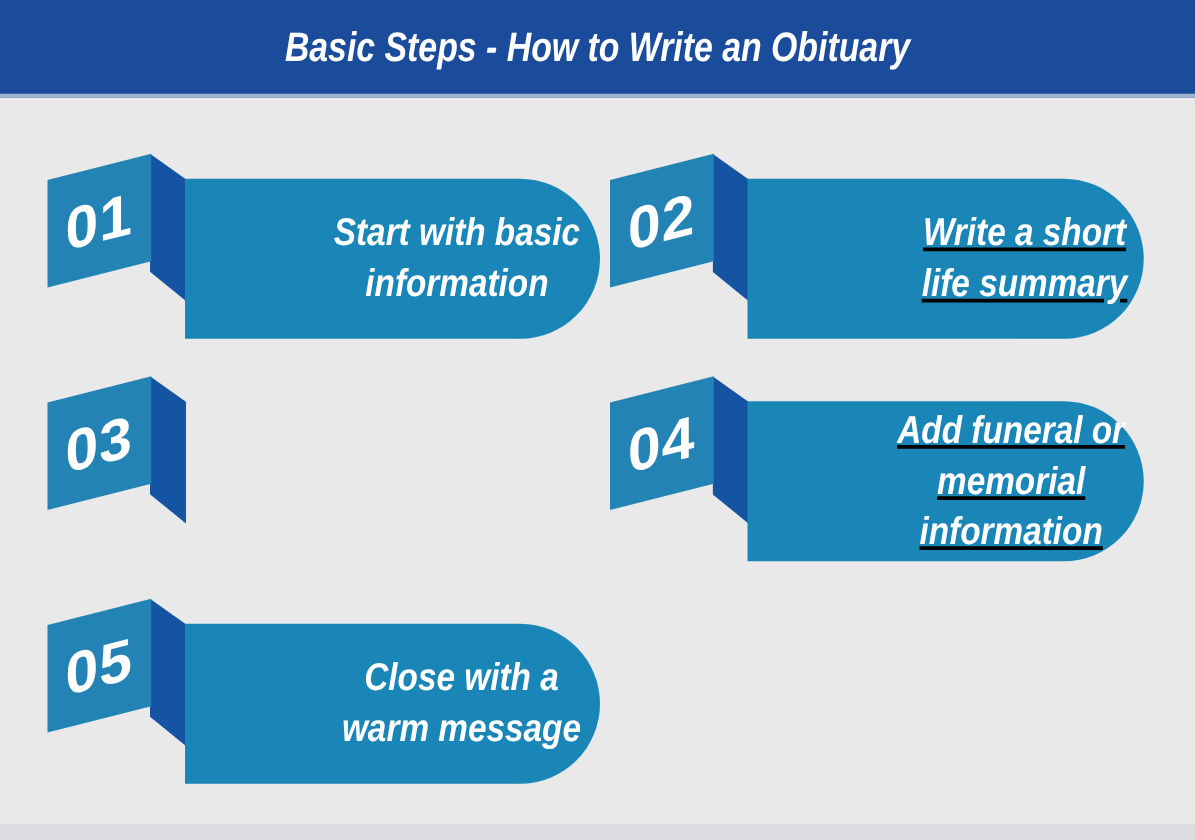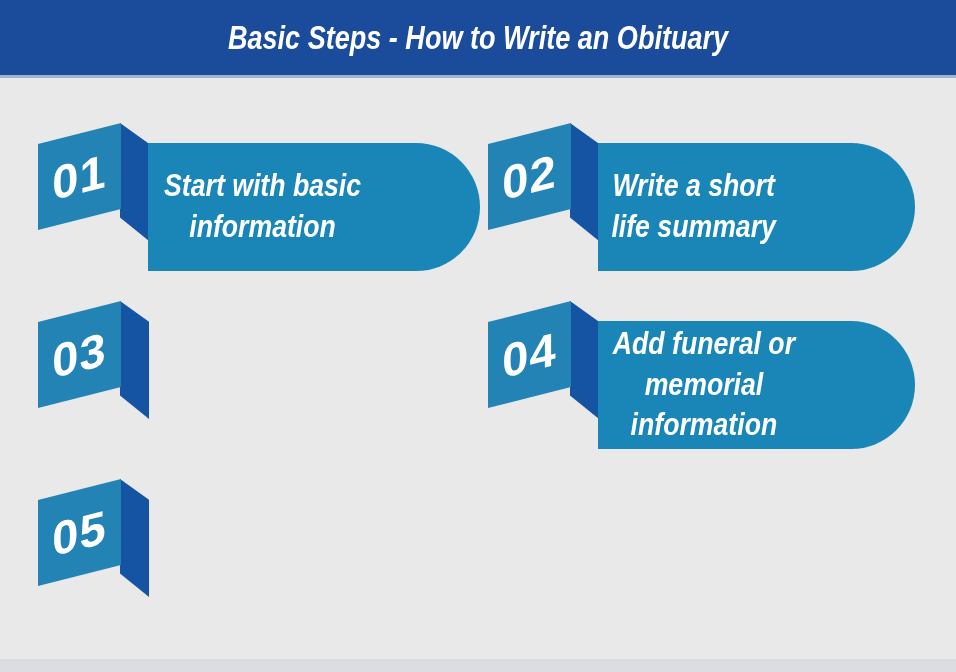--- a/index.html
+++ b/index.html
@@ -26,24 +26,24 @@
   .s1{left:38px;top:122px;}
   .s2{left:488px;top:122px;}
   .s3{left:38px;top:300px;}
   .s4{left:488px;top:300px;}
   .s5{left:38px;top:478px;}
 
   .banner{
     position:absolute;left:110px;top:21px;height:128px;width:332px;
     background:var(--banner,#1986B7);
     border-radius:0 64px 64px 0;
-    display:flex;align-items:center;justify-content:flex-start;
+    display:flex;align-items:center;justify-content:flex-end;
     z-index:2;
   }
-  .s2 .banner,.s4 .banner{width:317px;}
+  .s2 .banner,.s4 .banner{width:317px;text-decoration:underline;}
   .label{
     display:inline-block;color:var(--text,#FFFFFF);
     font-size:31px;font-style:italic;font-weight:bold;
     line-height:1.32;text-align:center;white-space:pre-line;
     transform:scaleX(0.86);
   }
   .fold{
     position:absolute;left:82px;top:1px;width:29px;height:118px;
     background:var(--fold,#1553A3);
     clip-path:polygon(0 0,100% 17.5%,100% 100%,0 80%);
@@ -110,20 +110,24 @@
 memorial
 information</span>
     </div>
     <div class="fold"></div>
     <div class="flag">
       <span class="num">04</span>
     </div>
   </div>
 
   <div class="step s5">
+    <div class="banner">
+      <span class="label">Close with a
+warm message</span>
+    </div>
     <div class="fold"></div>
     <div class="flag">
       <span class="num">05</span>
     </div>
   </div>
 
   <div class="footer-strip"></div>
 
 </div>
 

